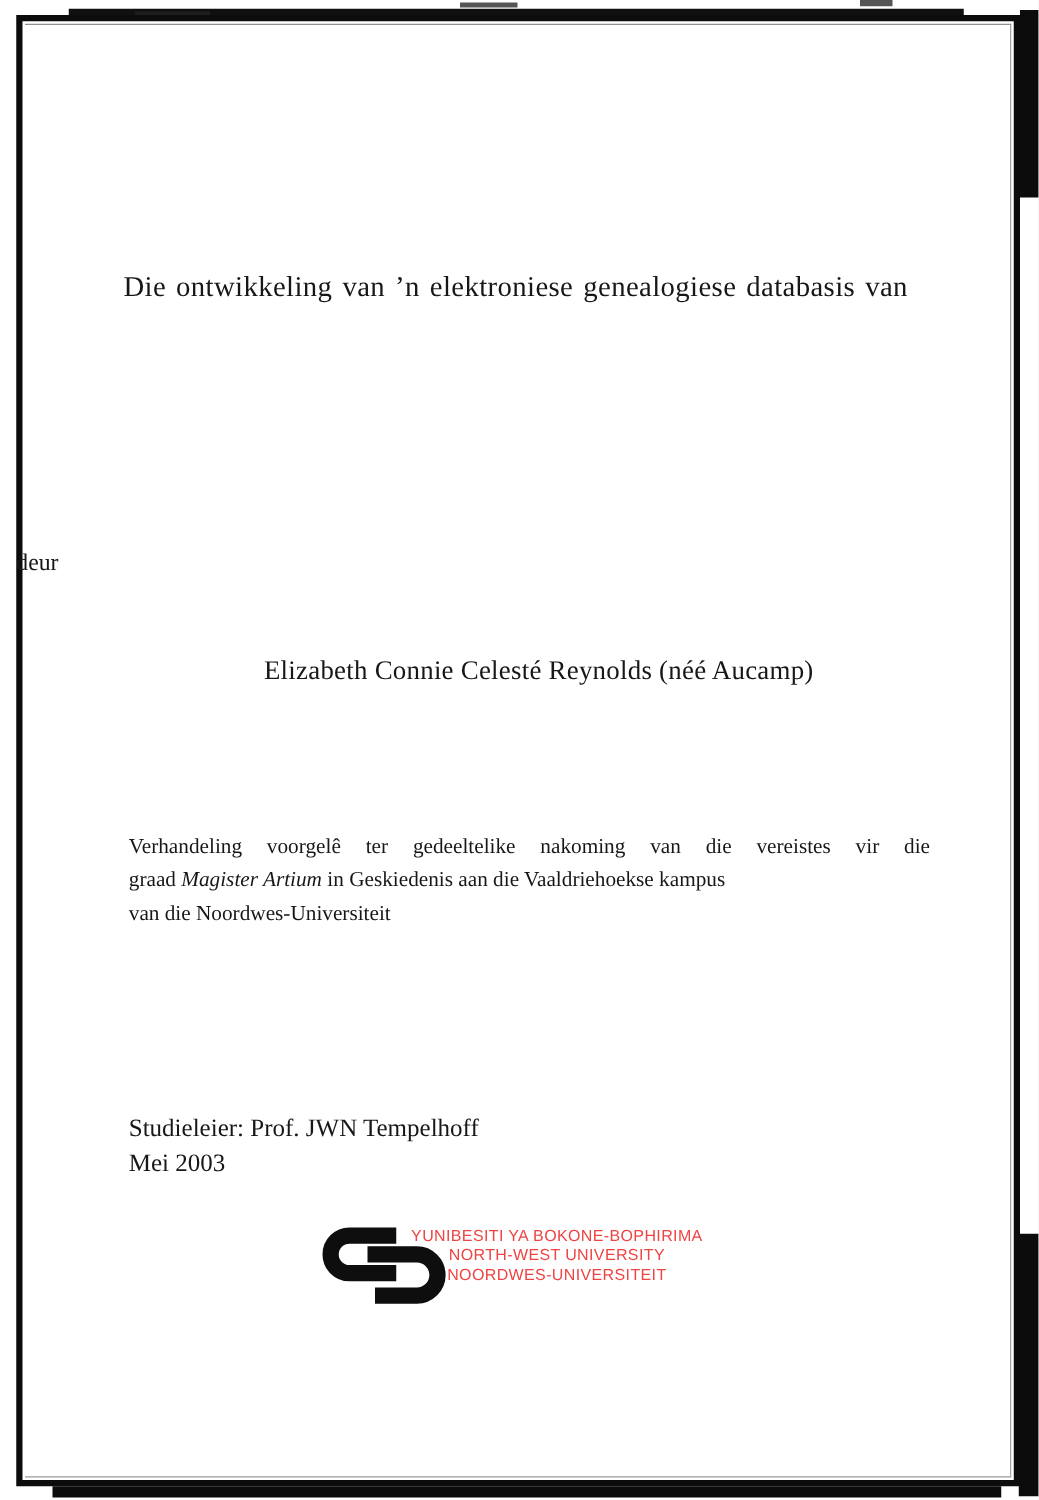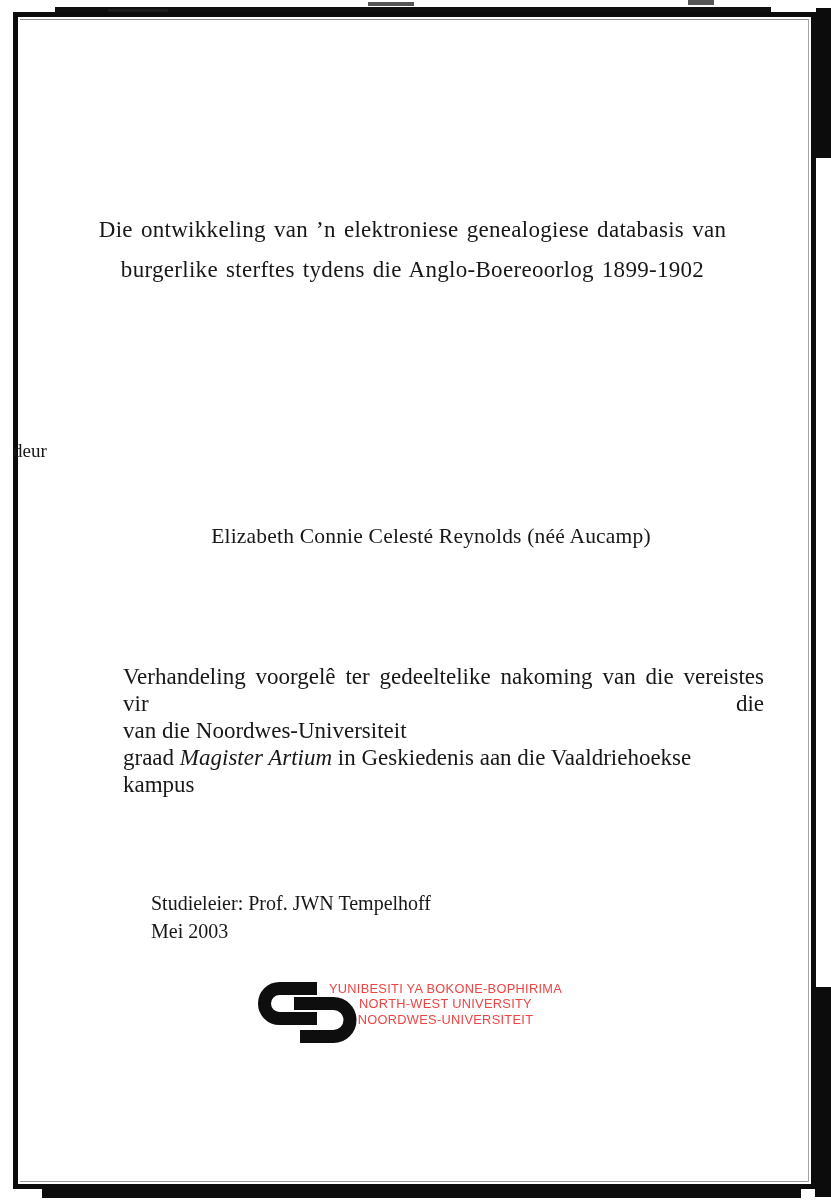--- a/index.html
+++ b/index.html
@@ -43,27 +43,27 @@
     position:absolute;left:13px;right:0;top:440px;
     font-size:19px;line-height:22px;
   }
   .author{
     position:absolute;left:13px;right:0;top:523px;
     text-align:center;font-size:21.5px;line-height:26px;letter-spacing:.2px;margin-left:18px;
   }
 
   .submission{
     position:absolute;left:103px;top:663px;width:641px;
-    font-size:23px;line-height:27px;margin-left:20px;
+    font-size:17px;line-height:27px;
   }
   .submission .just{text-align:justify;text-align-last:justify;}
 
   .supervisor-block{
     position:absolute;left:103px;top:889px;
-    font-size:20px;line-height:28px;margin-left:48px;
+    font-size:20px;line-height:28px;
   }
 
   .logo{position:absolute;left:256px;top:980px;width:320px;height:66px;}
   .logo-mark{position:absolute;left:0;top:0;width:101px;height:64px;}
   .logo-text{
     position:absolute;left:62px;top:1px;width:255px;
     text-align:center;
     font-family:"Liberation Sans","DejaVu Sans",sans-serif;
     font-size:12.8px;line-height:15.4px;letter-spacing:.3px;
     color:#ef4444;white-space:nowrap;
@@ -79,31 +79,30 @@
   <div class="corner-tr"></div>
   <div class="corner-br"></div>
   <div class="frame"></div>
   <div class="frame-inner"></div>
   <div class="smudge s1"></div>
   <div class="smudge s2"></div>
   <div class="smudge s3"></div>
 
   <h1 class="title">
     <span>Die ontwikkeling van ’n elektroniese genealogiese databasis van</span>
-    <span>burgerlike sterftes tydens die Anglo-Boereoorlog 1899-1902</span>
   </h1>
 
   <div class="byline">deur</div>
 
   <div class="author">Elizabeth Connie Celesté Reynolds (néé Aucamp)</div>
 
   <div class="submission">
     <div class="just">Verhandeling voorgelê ter gedeeltelike nakoming van die vereistes vir die</div>
+    <div><span>graad </span><em>Magister Artium</em><span> in Geskiedenis aan die Vaaldriehoekse kampus</span></div>
     <div>van die Noordwes-Universiteit</div>
-    <div><span>graad </span><em>Magister Artium</em><span> in Geskiedenis aan die Vaaldriehoekse kampus</span></div>
   </div>
 
   <div class="supervisor-block">
     <div>Studieleier: Prof. JWN Tempelhoff</div>
     <div>Mei 2003</div>
   </div>
 
   <div class="logo">
     <svg class="logo-mark" viewBox="0 0 101 64" xmlns="http://www.w3.org/2000/svg" aria-hidden="true">
 

